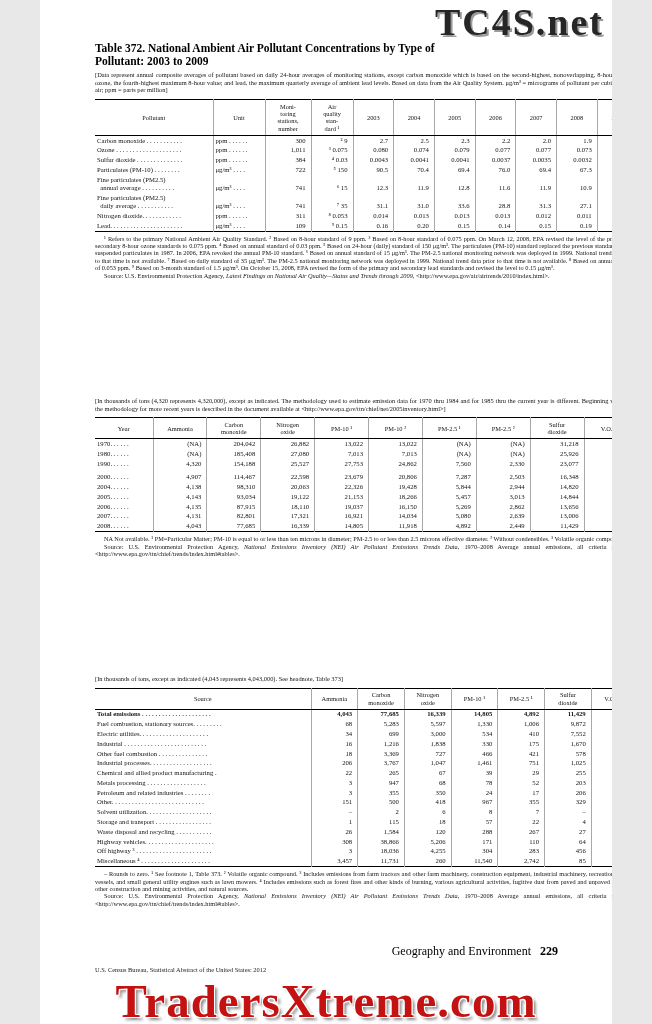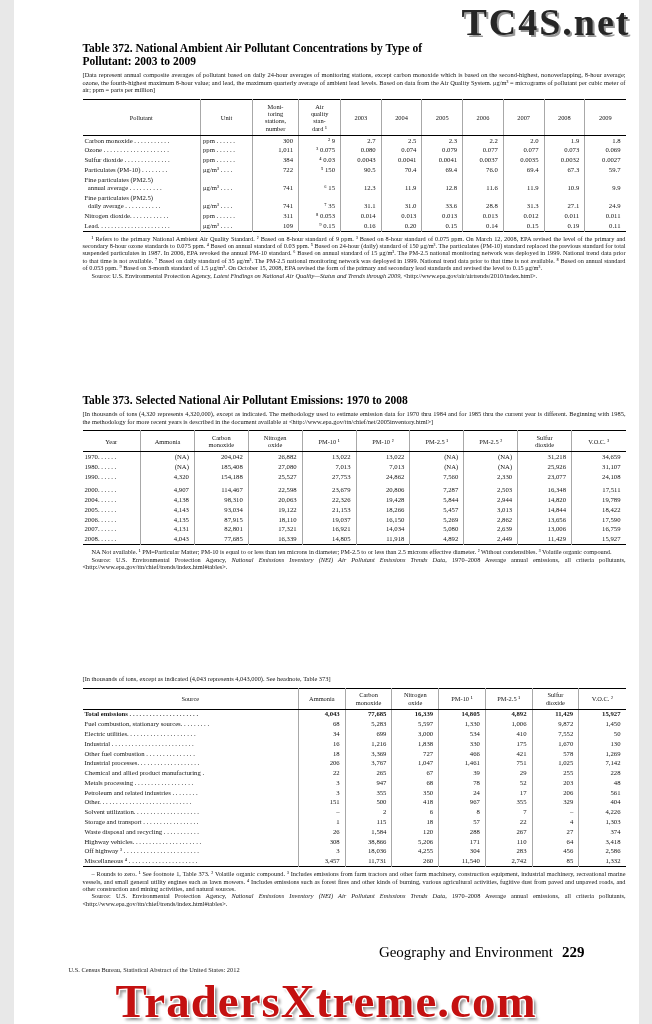--- a/index.html
+++ b/index.html
@@ -1,34 +1,34 @@
 <!DOCTYPE html>
 <html><head>
 <meta charset="utf-8">
 <style>
   * { margin:0; padding:0; box-sizing:border-box; }
   html,body { background:#e8e8e8; }
-  .page { position:relative; width:625px; height:1024px; background:#ffffff; overflow:hidden;
+  .page { position:relative; width:572px; height:1024px; background:#ffffff; overflow:hidden;
           font-family:"Liberation Serif","DejaVu Serif",serif; color:#141414; margin:0 auto; }
 
   
   .wm-top { position:absolute; top:0px; right:8px; font-size:38px; font-weight:bold;
             font-family:"Liberation Serif","DejaVu Serif",serif; color:#262626;
             letter-spacing:2px; text-shadow:2px 2px 0 #9a9a9a; z-index:5; }
   .wm-mid { position:absolute; top:494px; left:150px; font-size:40px; font-weight:bold;
             font-family:"Liberation Sans","DejaVu Sans",sans-serif; color:#d2251e; letter-spacing:2px;
             text-shadow:-1px -1px 0 #fff,1px -1px 0 #fff,-1px 1px 0 #fff,1px 1px 0 #fff,3px 4px 4px rgba(60,60,60,.55);
             z-index:5; }
   .wm-bottom { position:absolute; top:974px; left:50%; transform:translateX(-50%); white-space:nowrap;
             font-size:47px; font-weight:bold; font-family:"Liberation Serif","DejaVu Serif",serif;
             color:#c41111; letter-spacing:1px;
             text-shadow:-1px -1px 0 #fff,1px -1px 0 #fff,-1px 1px 0 #fff,1px 1px 0 #fff,3px 3px 3px #8d8d8d;
             z-index:5; }
 
-  .content { position:absolute; left:69px; top:42px; width:543px; height:930px; }
+  .content { position:absolute; left:55px; top:42px; width:543px; height:930px; }
   .sec { position:absolute; left:0; width:543px; }
   #sec372 { top:0; }
   #sec373 { top:352px; }
   #sec374 { top:630px; }
 
   .tbl-title { font-size:11.5px; font-weight:bold; line-height:13px; white-space:pre-line; color:#000; }
   .headnote { font-size:6.4px; line-height:7.7px; margin-top:3px; text-align:justify; }
 
   table.stat-table { width:543px; table-layout:fixed; border-collapse:collapse; margin-top:5px;
                      border-top:1.5px solid #000; border-bottom:1px solid #000; }
@@ -42,21 +42,21 @@
   .stat-table td.lbl { text-align:left; padding-left:2px; }
   .stat-table tr.gap td { padding-top:4.5px; }
   .stat-table tr.bold td { font-weight:bold; }
   td.ind0 { padding-left:2px; }
   td.ind1 { padding-left:8px; }
 
   .footnotes { font-size:6.3px; line-height:7.4px; margin-top:3px; text-align:justify; text-indent:9px; }
   .source { font-size:6.3px; line-height:7.4px; text-align:justify; text-indent:9px; }
   .em { font-style:italic; }
 
-  .footer-right { position:absolute; right:54px; top:944px; font-size:15px; color:#000;font-family:Liberation Serif, serif; }
+  .footer-right { position:absolute; right:54px; top:944px; font-size:12px; color:#000;font-family:Liberation Serif, serif; }
   .footer-right .pgnum { font-weight:bold; margin-left:9px; }
   .footer-credit { position:absolute; left:55px; top:966px; font-size:6.4px; color:#222; }
 </style>
 </head>
 <body>
 
 <div class="page">
 
   <div class="wm-top">TC4S.net</div>
 
@@ -201,21 +201,20 @@
               <td class="num">0.19</td>
               <td class="num">0.11</td>
             </tr>
           </tbody>
       </table>
       <p class="footnotes">¹ Refers to the primary National Ambient Air Quality Standard. ² Based on 8-hour standard of 9 ppm. ³ Based on 8-hour standard of 0.075 ppm. On March 12, 2008, EPA revised the level of the primary and secondary 8-hour ozone standards to 0.075 ppm. ⁴ Based on annual standard of 0.03 ppm. ⁵ Based on 24-hour (daily) standard of 150 μg/m³. The particulates (PM-10) standard replaced the previous standard for total suspended particulates in 1987. In 2006, EPA revoked the annual PM-10 standard. ⁶ Based on annual standard of 15 μg/m³. The PM-2.5 national monitoring network was deployed in 1999. National trend data prior to that time is not available. ⁷ Based on daily standard of 35 μg/m³. The PM-2.5 national monitoring network was deployed in 1999. National trend data prior to that time is not available. ⁸ Based on annual standard of 0.053 ppm. ⁹ Based on 3-month standard of 1.5 μg/m³. On October 15, 2008, EPA revised the form of the primary and secondary lead standards and revised the level to 0.15 μg/m³.</p>
       <p class="source"><span>Source: U.S. Environmental Protection Agency, </span><span class="em">Latest Findings on National Air Quality—Status and Trends through 2009</span><span>, &lt;http://www.epa.gov/air/airtrends/2010/index.html&gt;.</span></p>
     </section>
 
     <section class="sec" id="sec373">
-      <h2 class="tbl-title">Table 373. Selected National Air Pollutant Emissions: 1970 to 2008</h2>
       <p class="headnote">[In thousands of tons (4,320 represents 4,320,000), except as indicated. The methodology used to estimate emission data for 1970 thru 1984 and for 1985 thru the current year is different. Beginning with 1985, the methodology for more recent years is described in the document available at &lt;http://www.epa.gov/ttn/chief/net/2005inventory.html&gt;]</p>
       <table class="stat-table">
         <colgroup>
             <col style="width:58px">
           </colgroup>
         <thead>
           <tr>
             <th>Year</th>
             <th>Ammonia</th>
             <th>Carbon

